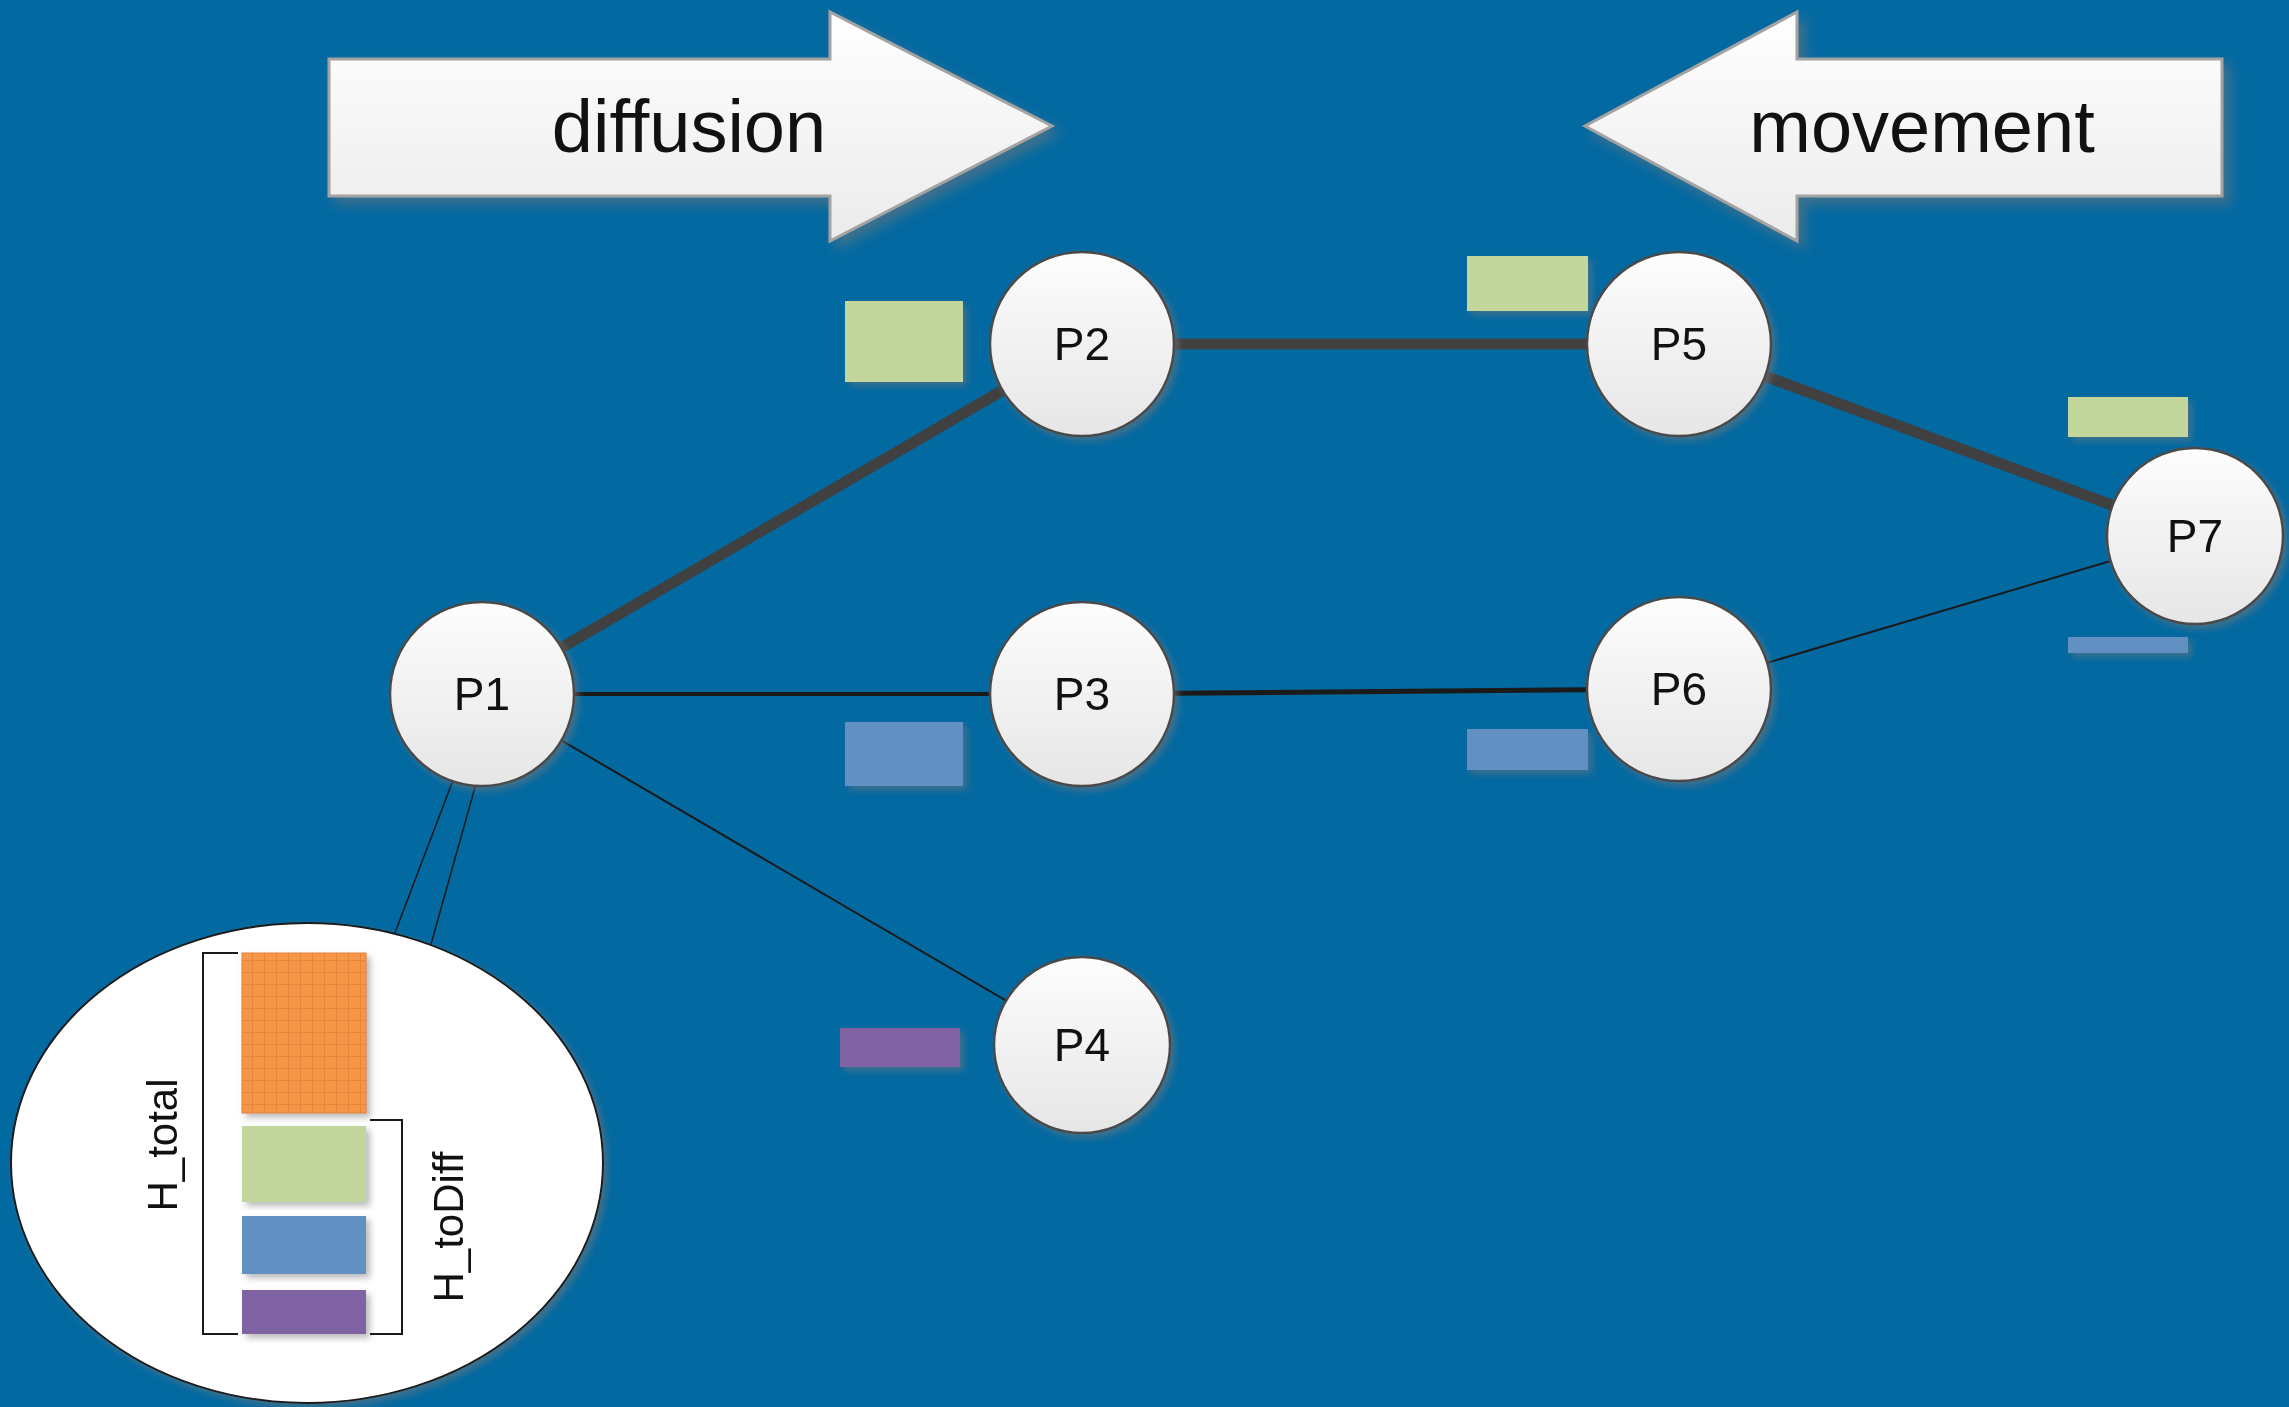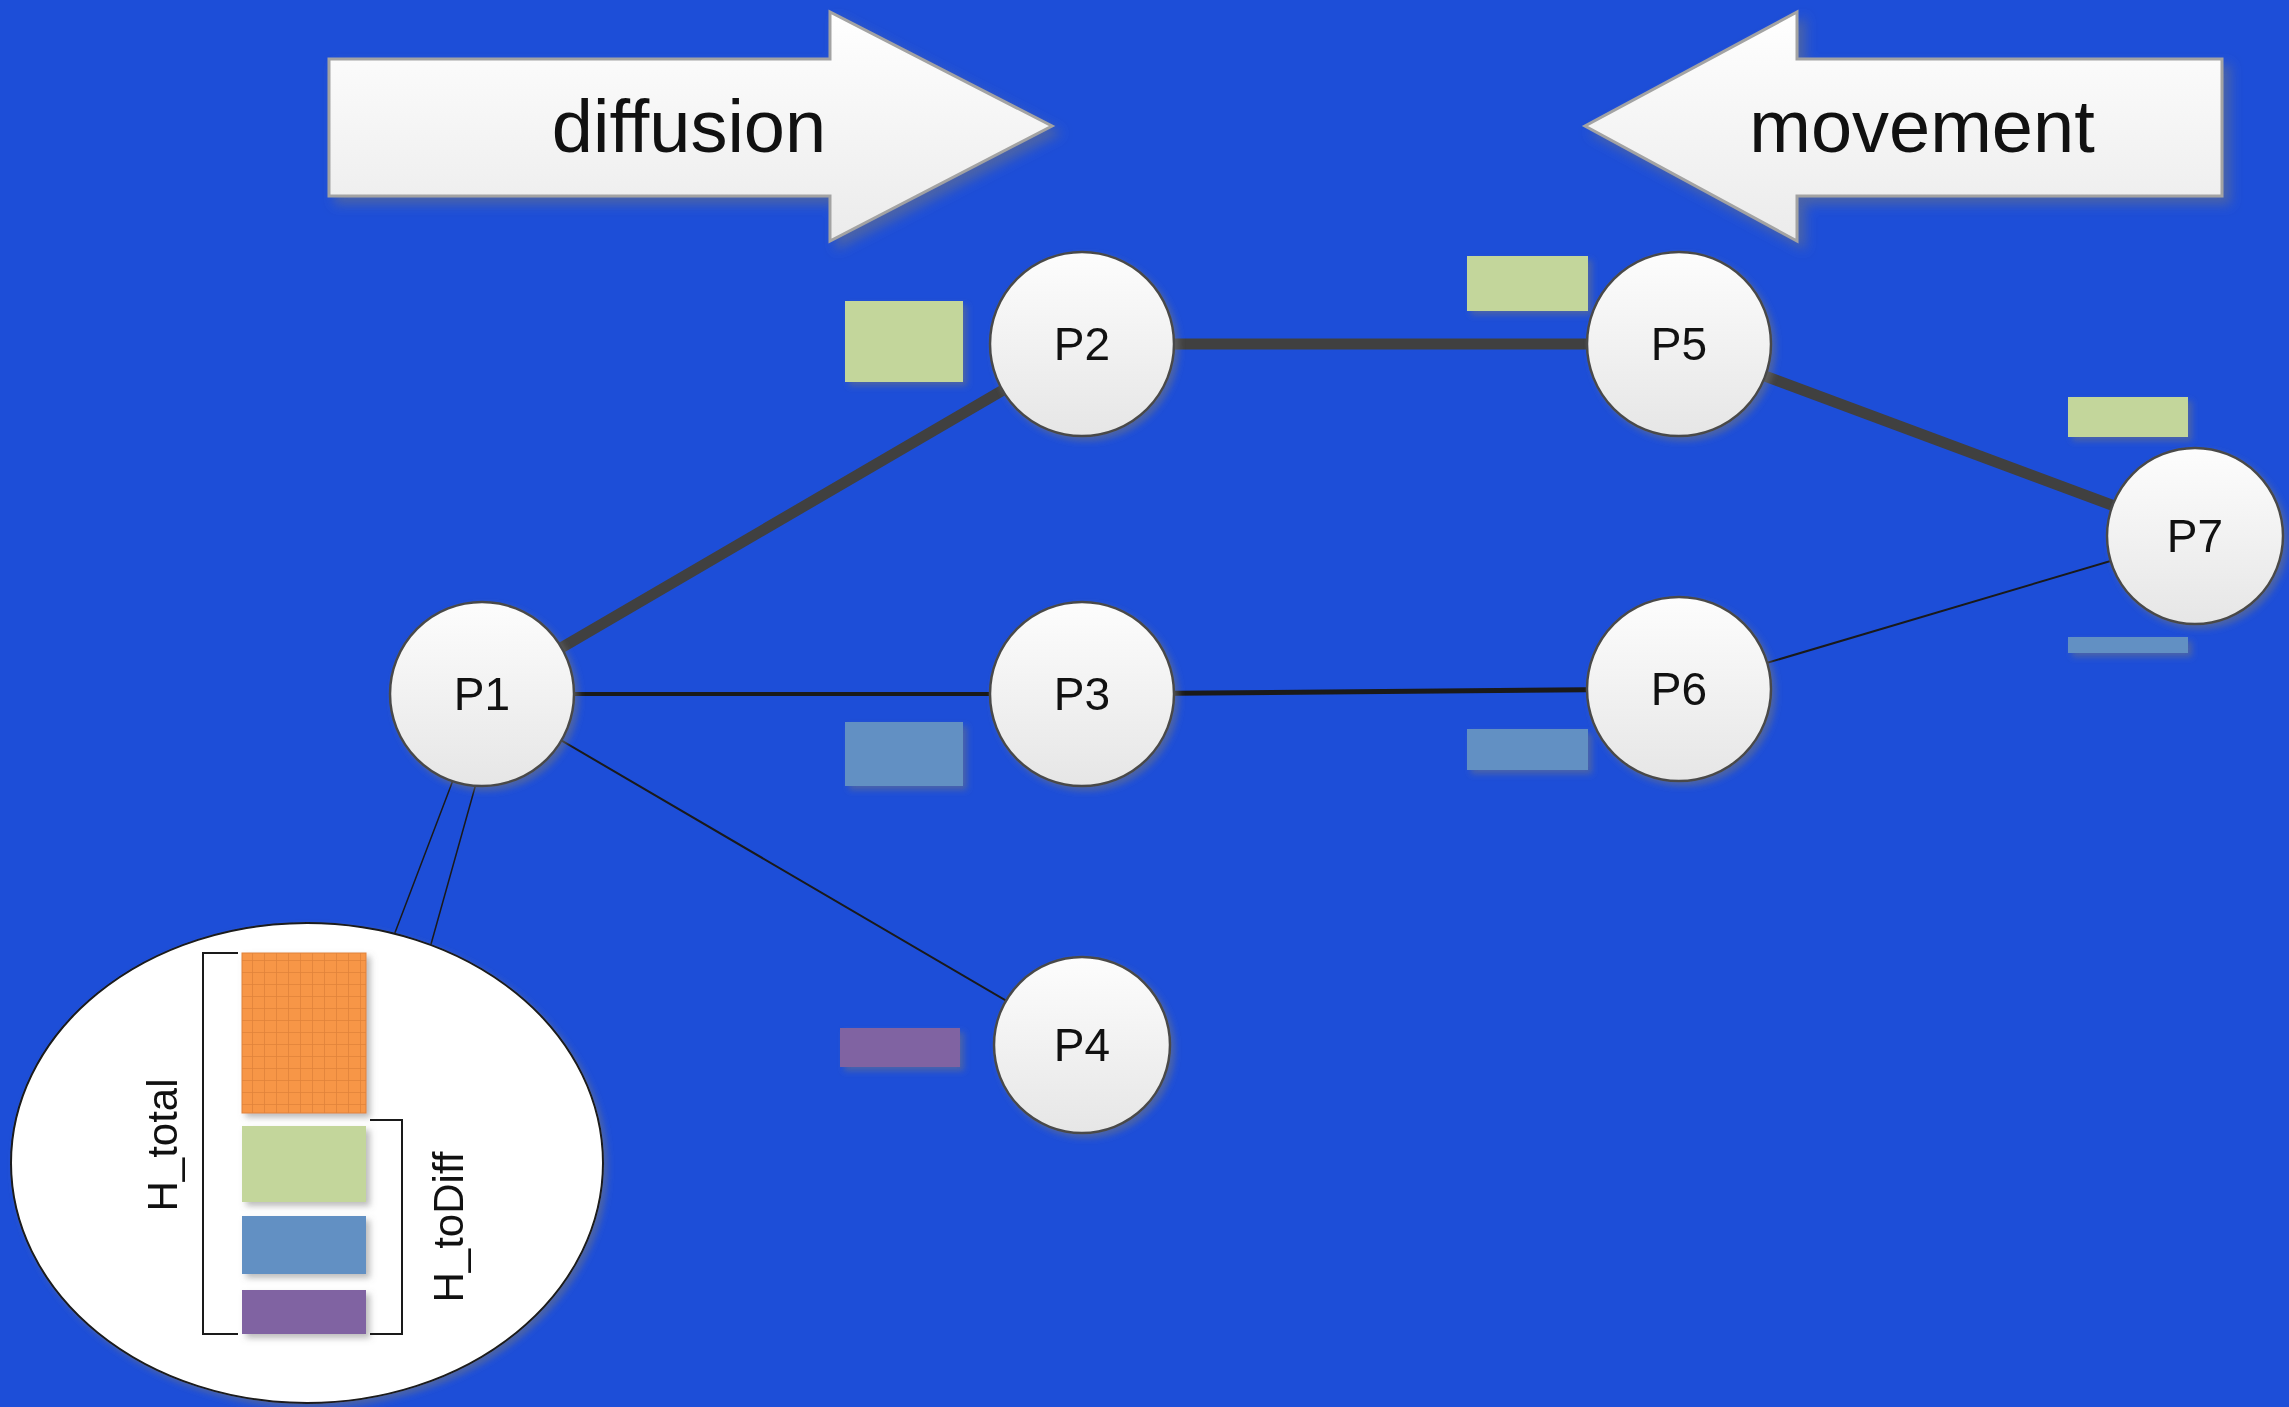--- a/index.html
+++ b/index.html
@@ -4,21 +4,21 @@
 <style>
   html, body {
     margin: 0;
     padding: 0;
     background: #ffffff;
   }
   .stage {
     position: relative;
     width: 2289px;
     height: 1407px;
-    background: #1d4ed8;
+    background: #0369a1;
     overflow: hidden;
   }
   svg { display: block; }
   svg text {
     font-family: "Liberation Sans", sans-serif;
     fill: #111111;
   }
   .arrow-label { font-size: 74px; }
   .node-label  { font-size: 46px; }
   .inset-label { font-size: 42px; }

